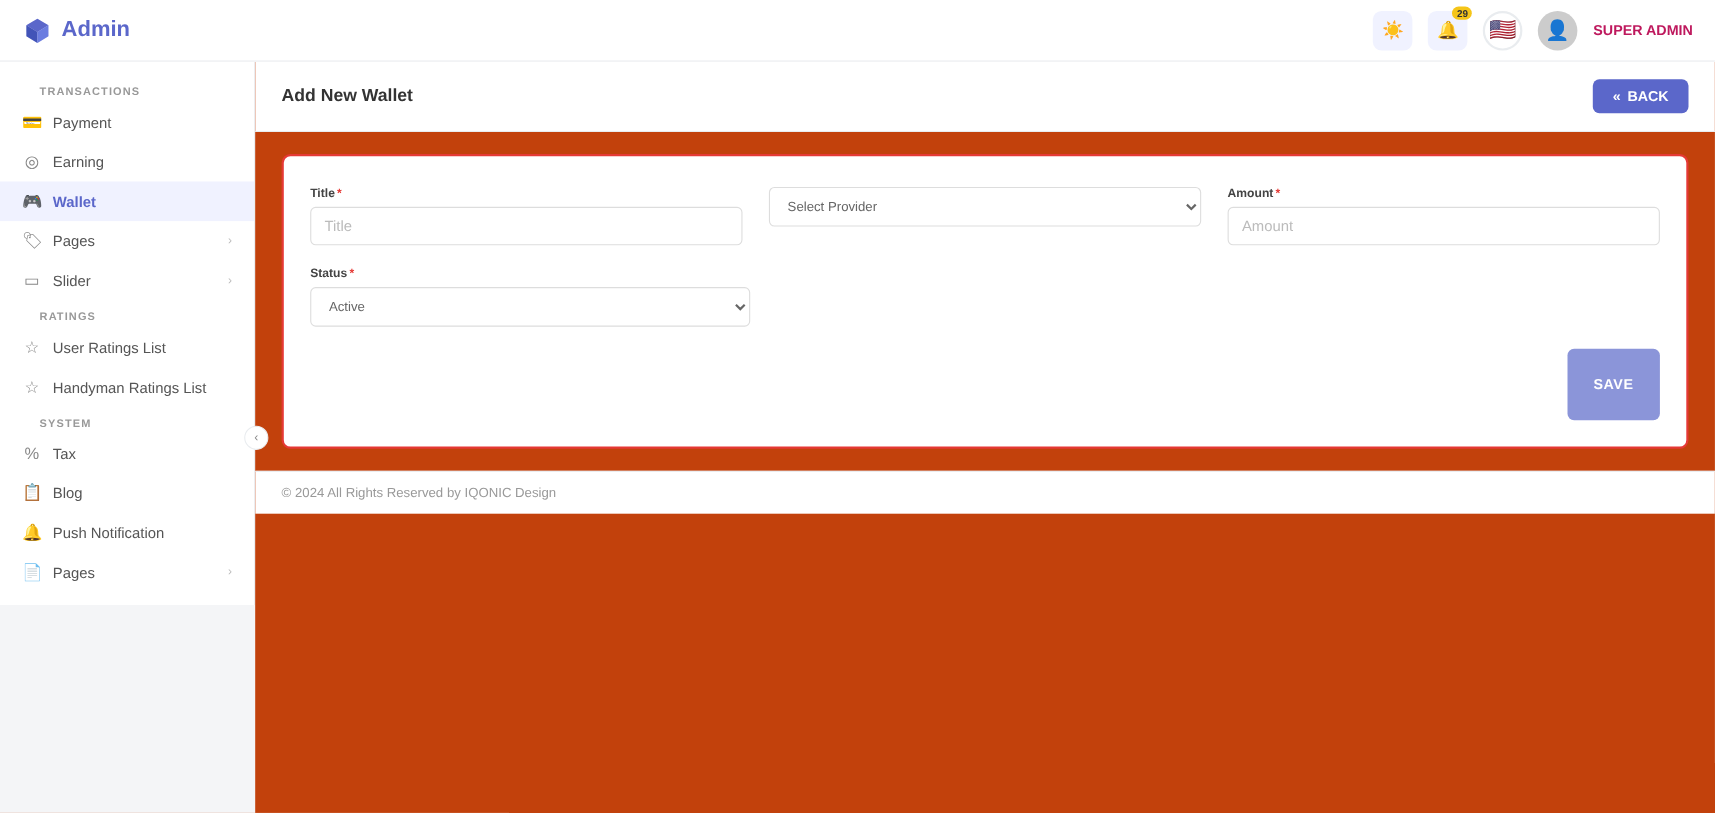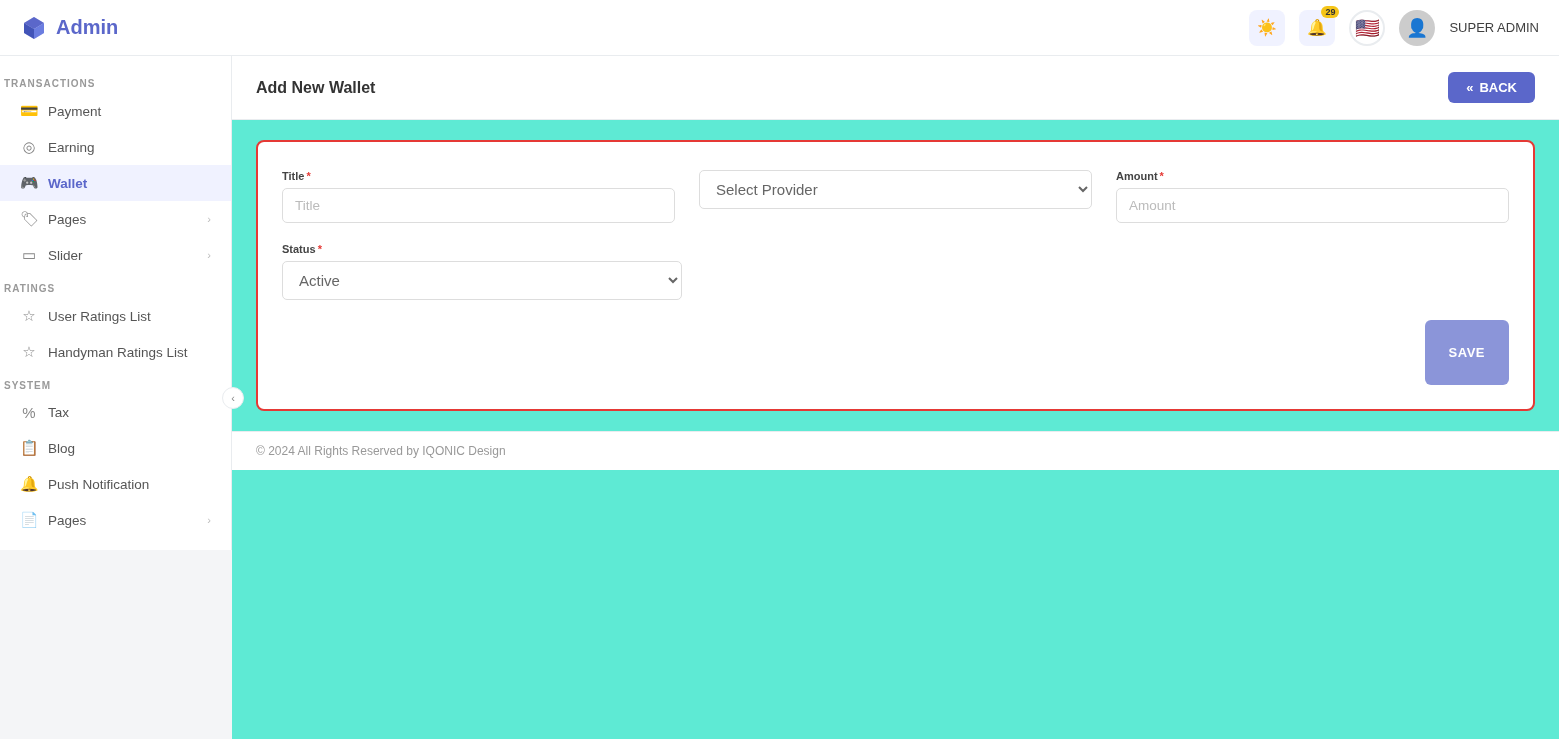--- a/index.html
+++ b/index.html
@@ -67,22 +67,22 @@
     .avatar {
       width: 36px; height: 36px;
       border-radius: 50%;
       background: #ccc;
       overflow: hidden;
       display: flex; align-items: center; justify-content: center;
       font-size: 18px;
     }
     .admin-name {
       font-size: 13px;
-      font-weight: 400;
-      color: #404040;
+      font-weight: 700;
+      color: #be185d;
     }
 
     
     .layout {
       display: flex;
       margin-top: 56px;
       height: calc(739px - 56px);
     }
 
     
@@ -92,21 +92,21 @@
       border-right: 1px solid #e9ecef;
       overflow-y: auto;
       flex-shrink: 0;
       padding: 12px 0;
     }
     .sidebar-section-label {
       font-size: 10px;
       font-weight: 700;
       color: #999;
       letter-spacing: 1px;
-      padding: 10px 4px 4px;
+      padding: 10px 36px 4px;
       text-transform: uppercase;
     }
     .sidebar-item {
       display: flex;
       align-items: center;
       gap: 10px;
       padding: 9px 20px;
       cursor: pointer;
       font-size: 13.5px;
       color: #555;
@@ -131,21 +131,21 @@
       font-size: 11px;
       color: #888;
       z-index: 10;
     }
 
     
     .main {
       flex: 1;
       overflow-y: auto;
       padding: 0;
-      background: #5eead4;
+      background: #c2410c;
       position: relative;
     }
     .page-header {
       background: #fff;
       padding: 16px 24px;
       display: flex;
       align-items: center;
       justify-content: space-between;
       border-bottom: 1px solid #e9ecef;
     }
@@ -204,21 +204,21 @@
       color: #666;
       background: #fff;
       outline: none;
       width: 100%;
     }
     .form-input::placeholder { color: #bbb; }
     .form-select {
       border: 1px solid #ddd;
       border-radius: 5px;
       padding: 9px 12px;
-      font-size: 15px;
+      font-size: 12px;
       color: #666;
       background: #fff;
       width: 100%;
       outline: none;
       appearance: auto;
     }
     .form-footer {
       display: flex;
       justify-content: flex-end;
       margin-top: 8px;

